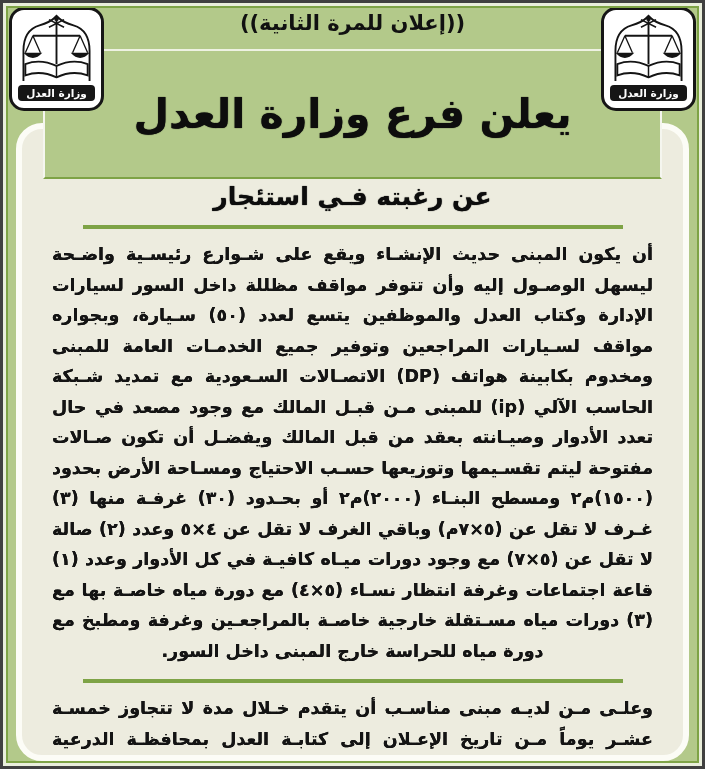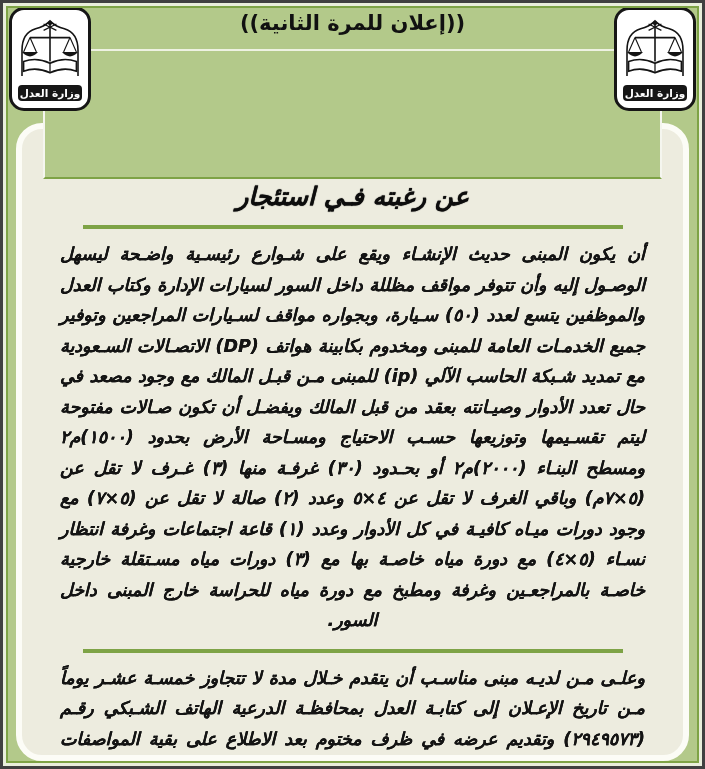--- a/index.html
+++ b/index.html
@@ -54,51 +54,50 @@
   .content-box{
     position:absolute;top:120px;left:13px;right:13px;bottom:5px;
     box-sizing:border-box;
     background:#edecdf;
     border:6px solid #fcfcf6;
     border-radius:26px;
     z-index:1;
     padding:52px 22px 0;
     display:flex;flex-direction:column;
     overflow:hidden;
-    font-style:italic;
   }
   .subject-line{
     text-align:center;font-weight:bold;color:#0d0d0d;
     font-size:25px;line-height:1.25;
     text-shadow:0 0 1px #000;
   }
   .subject-line + .subject-line{margin-top:9px;}
   .sep{
     width:540px;max-width:92%;
     height:7px;box-sizing:border-box;
     border-top:2px solid #7ea346;
     border-bottom:2px solid #7ea346;
     background:#dfe8cb;
     margin:13px auto 8px;
   }
   .body-par{
-    margin:2px 16px 0;
+    margin:2px 8px 0;
     font-size:17.5px;
     line-height:30.5px;
     font-weight:bold;
     color:#141414;
     text-align:justify;
     text-align-last:center;
     text-shadow:0 0 0.6px #000;
   }
   .specs{flex:1;}
   .footer-par{margin-bottom:4px;}
   
   .logo{
-    position:absolute;top:4px;width:82px;height:104px;
+    position:absolute;top:4px;width:95px;height:104px;
     box-sizing:border-box;
     background:#fff;
     border:3px solid #161616;
     border-radius:15px;
     z-index:3;
     display:flex;flex-direction:column;
     padding:2px 2px 3px;
   }
   .logo-left{left:6px;}
   .logo-right{right:6px;}
@@ -151,20 +150,21 @@
       <circle cx="45" cy="4" r="2.6" fill="#141414"></circle>
       <path d="M10,40 Q20,51 30,40 Z" fill="#141414"></path>
       <path d="M60,40 Q70,51 80,40 Z" fill="#141414"></path>
       <path d="M12,52 Q28,46 45,54 Q62,46 78,52 L78,64 Q62,58 45,66 Q28,58 12,64 Z" fill="#ffffff" stroke="#141414" stroke-width="2"></path>
       <path d="M45,54 L45,66" stroke="#141414" stroke-width="1.6"></path>
     </svg>
     <div class="logo-band">وزارة العدل</div>
   </div>
 
   <div class="title-panel">
+    <div class="title-line">يعلن فرع وزارة العدل</div>
   </div>
 
   <div class="content-box">
     <div class="subject-line">عن رغبته فـي استئجار</div>
 
     <div class="sep"></div>
 
     <p class="body-par specs">أن يكون المبنى حديث الإنشـاء ويقع على شـوارع رئيسـية واضـحة ليسهل الوصـول إليه وأن تتوفر مواقف مظللة داخل السور لسيارات الإدارة وكتاب العدل والموظفين يتسع لعدد (٥٠) سـيارة، وبجواره مواقف لسـيارات المراجعين وتوفير جميع الخدمـات العامة للمبنى ومخدوم بكابينة هواتف (DP) الاتصـالات السـعودية مع تمديد شـبكة الحاسب الآلي (ip) للمبنى مـن قبـل المالك مع وجود مصعد في حال تعدد الأدوار وصيـانته بعقد من قبل المالك ويفضـل أن تكون صـالات مفتوحة ليتم تقسـيمها وتوزيعها حسـب الاحتياج ومسـاحة الأرض بحدود (١٥٠٠)م٢ ومسطح البنـاء (٢٠٠٠)م٢ أو بحـدود (٣٠) غرفـة منها (٣) غـرف لا تقل عن (٥×٧م) وباقي الغرف لا تقل عن ٤×٥ وعدد (٢) صالة لا تقل عن (٥×٧) مع وجود دورات ميـاه كافيـة في كل الأدوار وعدد (١) قاعة اجتماعات وغرفة انتظار نسـاء (٥×٤) مع دورة مياه خاصـة بها مع (٣) دورات مياه مسـتقلة خارجية خاصـة بالمراجعـين وغرفة ومطبخ مع دورة مياه للحراسة خارج المبنى داخل السور.</p>
 
     <div class="sep"></div>

